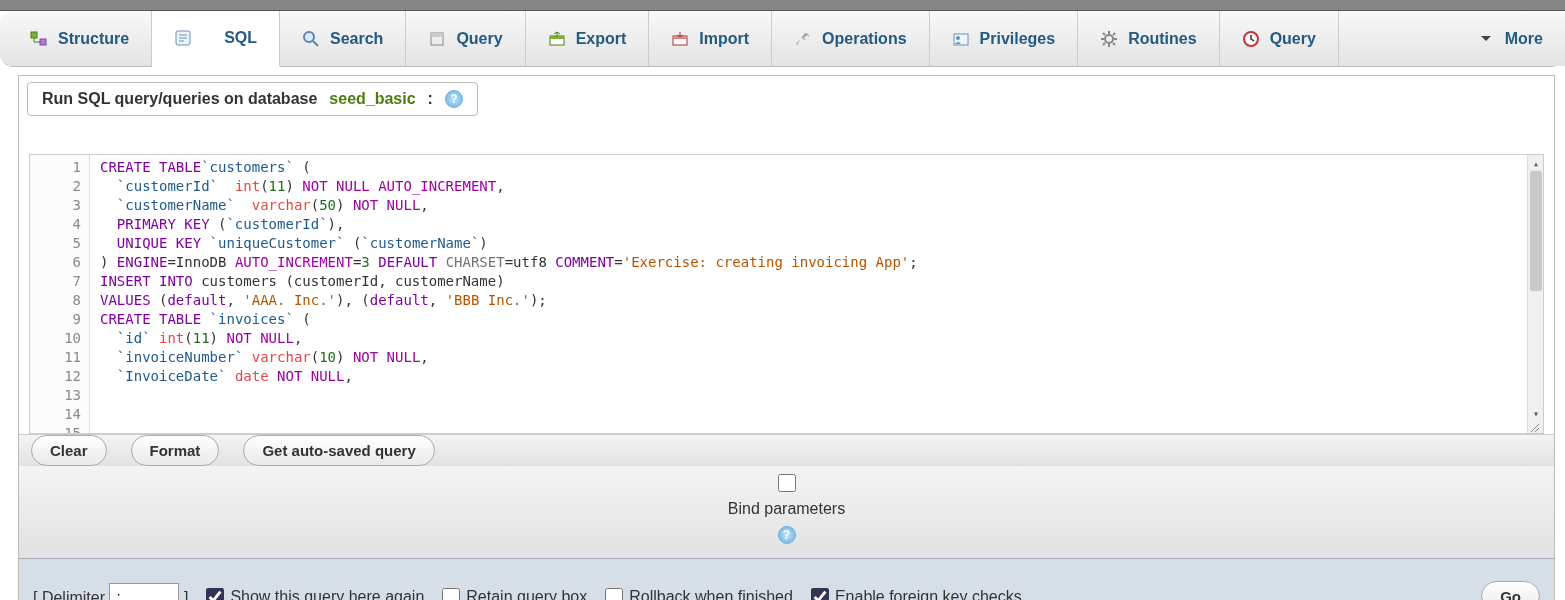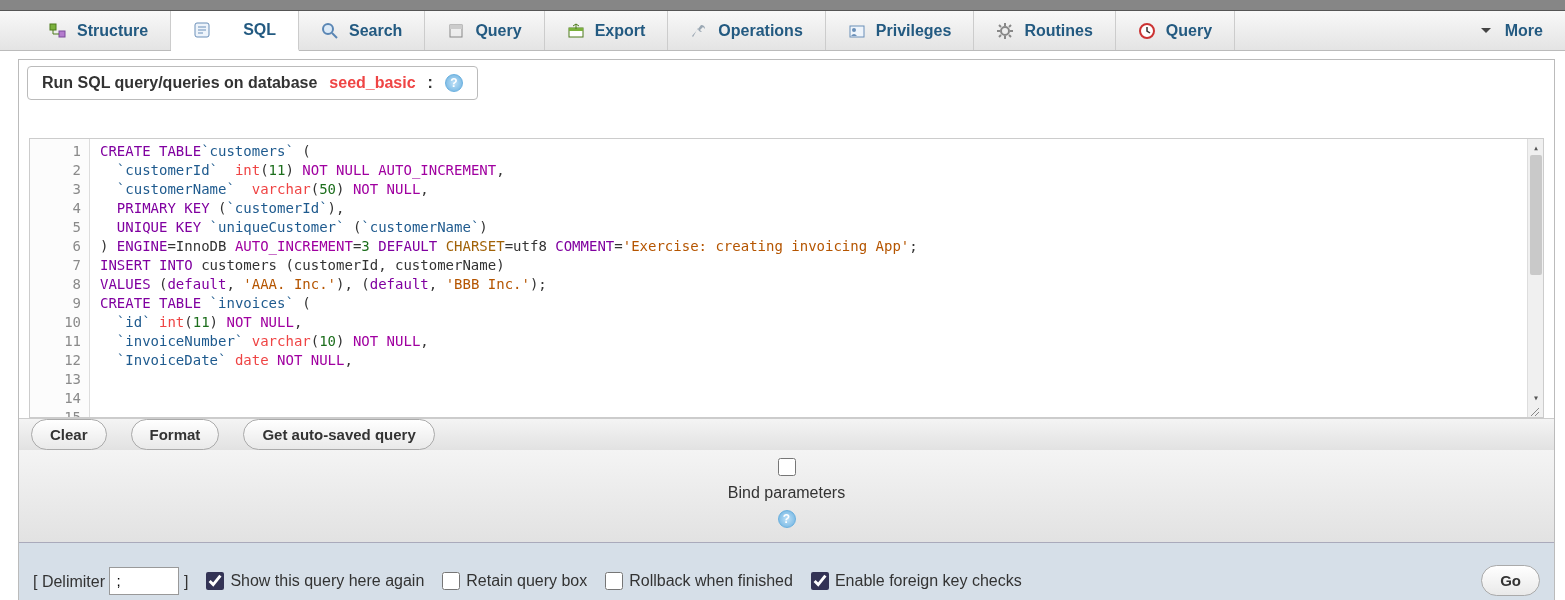--- a/index.html
+++ b/index.html
@@ -13,22 +13,23 @@
   .topbar {
     height: 11px;
     background: #868686;
     border-bottom: 1px solid #555;
   }
   .tabs {
     display: flex;
     background: linear-gradient(#f8f8f8, #e4e4e4);
     border-bottom: 1px solid #bbb;
     align-items: stretch;
-    height: 40px;
-    padding-left: 27px;
+    height: 56px;
+    padding-left: 8px;
+    border-radius: 14px;
   }
   .tab {
     display: flex;
     align-items: center;
     gap: 10px;
     padding: 0 22px;
     border-right: 1px solid #ccc;
     color: #235a81;
     font-weight: bold;
     font-size: 16px;
@@ -58,21 +59,21 @@
     left: 8px;
     background: #fff;
     border: 1px solid #bbb;
     border-radius: 4px;
     padding: 7px 14px;
     display:flex;
     align-items:center;
     gap:12px;
   }
   .panel-title .t1 { font-weight: bold; font-size:16px; color:#333;}
-  .panel-title .t2 { font-weight: bold; font-size:16px; color:#ef4444;}
+  .panel-title .t2 { font-weight: bold; font-size:16px; color:#4d7c0f;}
   .panel-title .help {
     display:inline-flex; width:18px;height:18px;border-radius:50%;
     background: radial-gradient(#bfe1f8,#6ab0df);
     color:#fff;font-size:12px;align-items:center;justify-content:center;
     border:1px solid #6ab0df;
     font-weight:bold;
   }
   .editor-wrap {
     position: relative;
     margin: 38px 10px 0 10px;
@@ -101,21 +102,21 @@
     font-size:14px;
     line-height:19px;
     white-space: pre;
     color:#333;
   }
   .tok-kw   { color:#8000a0; }
   .tok-type { color:#ef4444; }
   .tok-num  { color:#1c6e1c; }
   .tok-mod  { color:#a000a0; }
   .tok-str  { color:#b55500; }
-  .tok-opt  { color:#a16207; }
+  .tok-opt  { color:#737373; }
   .tok-ident{ color:#1e5a8e; }
   .scrollbar {
     position:absolute; right:0; top:0; bottom:0; width:16px;
     background:#f0f0f0;border-left:1px solid #ddd;
   }
   .scroll-up,.scroll-down {
     position:absolute; left:0; width:16px;height:16px;
     display:flex;align-items:center;justify-content:center;
     color:#555;font-size:10px;
   }
@@ -211,20 +212,30 @@
   </div>
   <div class="tab">
     <span class="ico">
       <svg width="18" height="18">
           <rect x="2" y="6" width="14" height="9" fill="#fff" stroke="#4d7a1a"></rect>
           <rect x="2" y="6" width="14" height="3" fill="#7bb13c"></rect>
           <path d="M9 2 v5 M6 4 l3 -2 l3 2" stroke="#4d7a1a" fill="none"></path>
         </svg>
     </span>
     <span>Export</span>
+  </div>
+  <div class="tab">
+    <span class="ico">
+      <svg width="18" height="18">
+          <rect x="2" y="6" width="14" height="9" fill="#fff" stroke="#a33"></rect>
+          <rect x="2" y="6" width="14" height="3" fill="#d88"></rect>
+          <path d="M9 2 v5 M6 5 l3 2 l3 -2" stroke="#a33" fill="none"></path>
+        </svg>
+    </span>
+    <span>Import</span>
   </div>
   <div class="tab">
     <span class="ico">
       <svg width="18" height="18">
           <path d="M11 3 a4 4 0 0 1 4 4 l-2 -2 l-3 3 l2 2 a4 4 0 0 1 -4 -4 L3 15 l-1 -1 L8 7 z" fill="#9aa7b3"></path>
         </svg>
     </span>
     <span>Operations</span>
   </div>
   <div class="tab">

